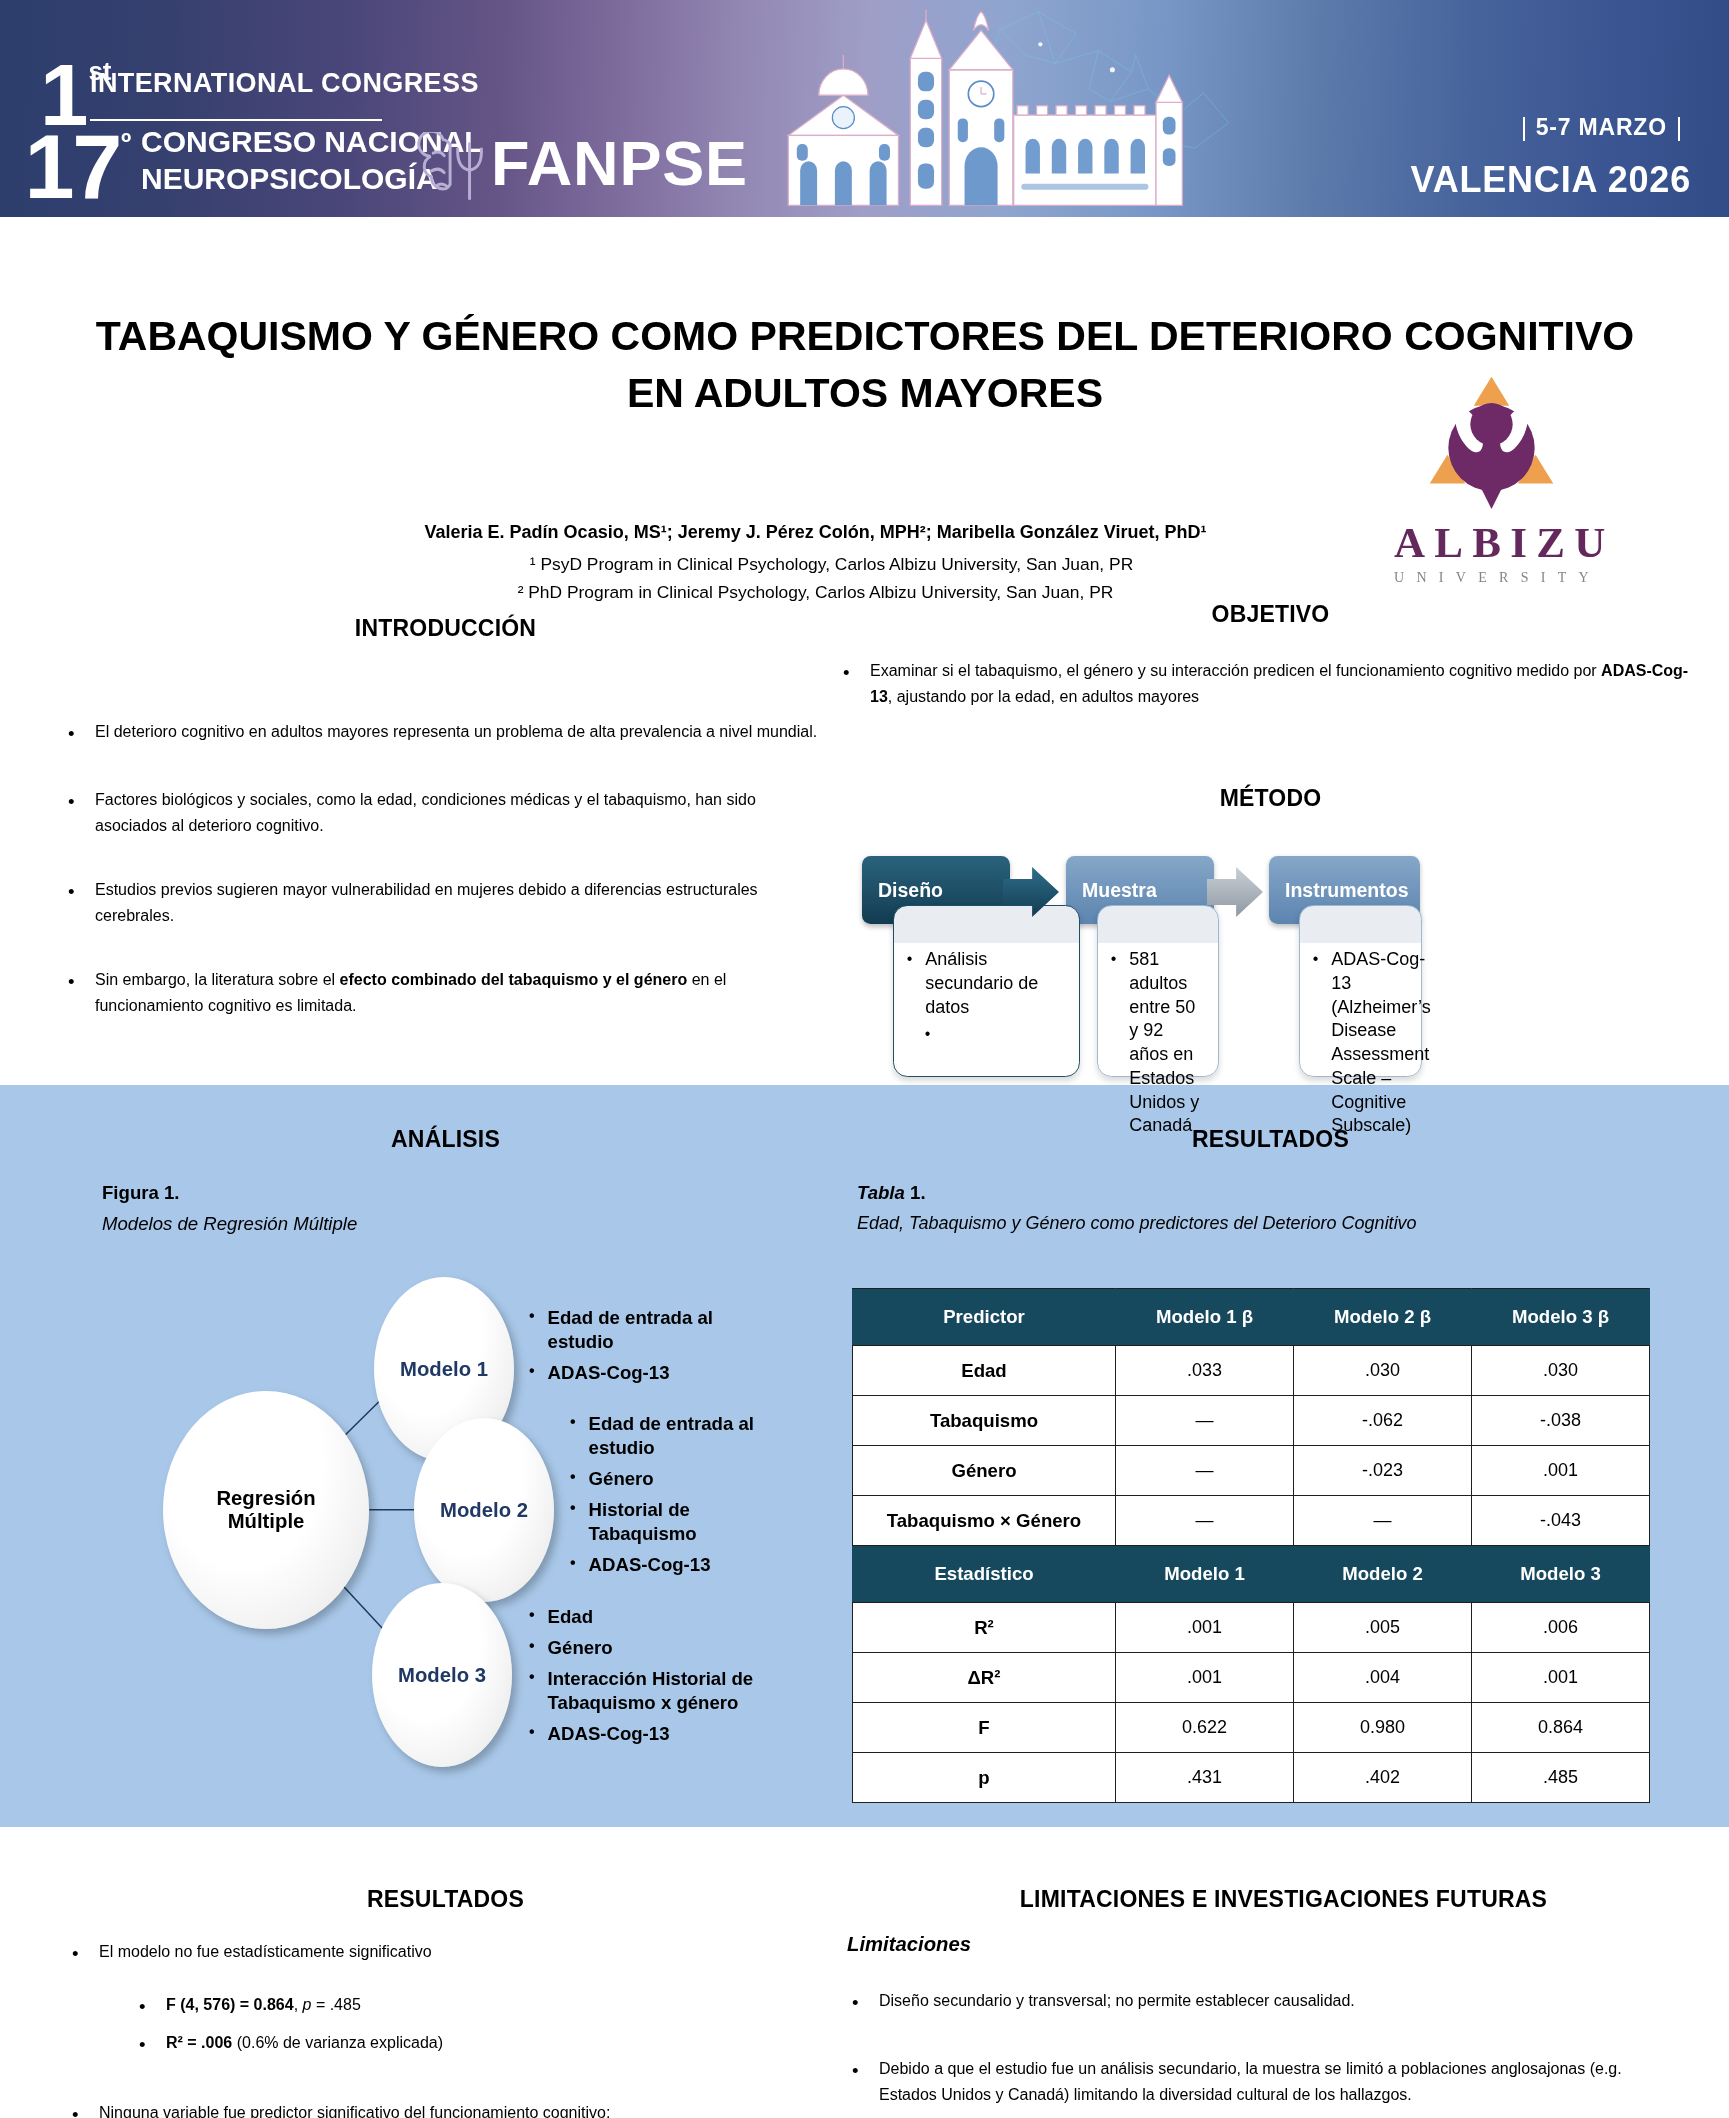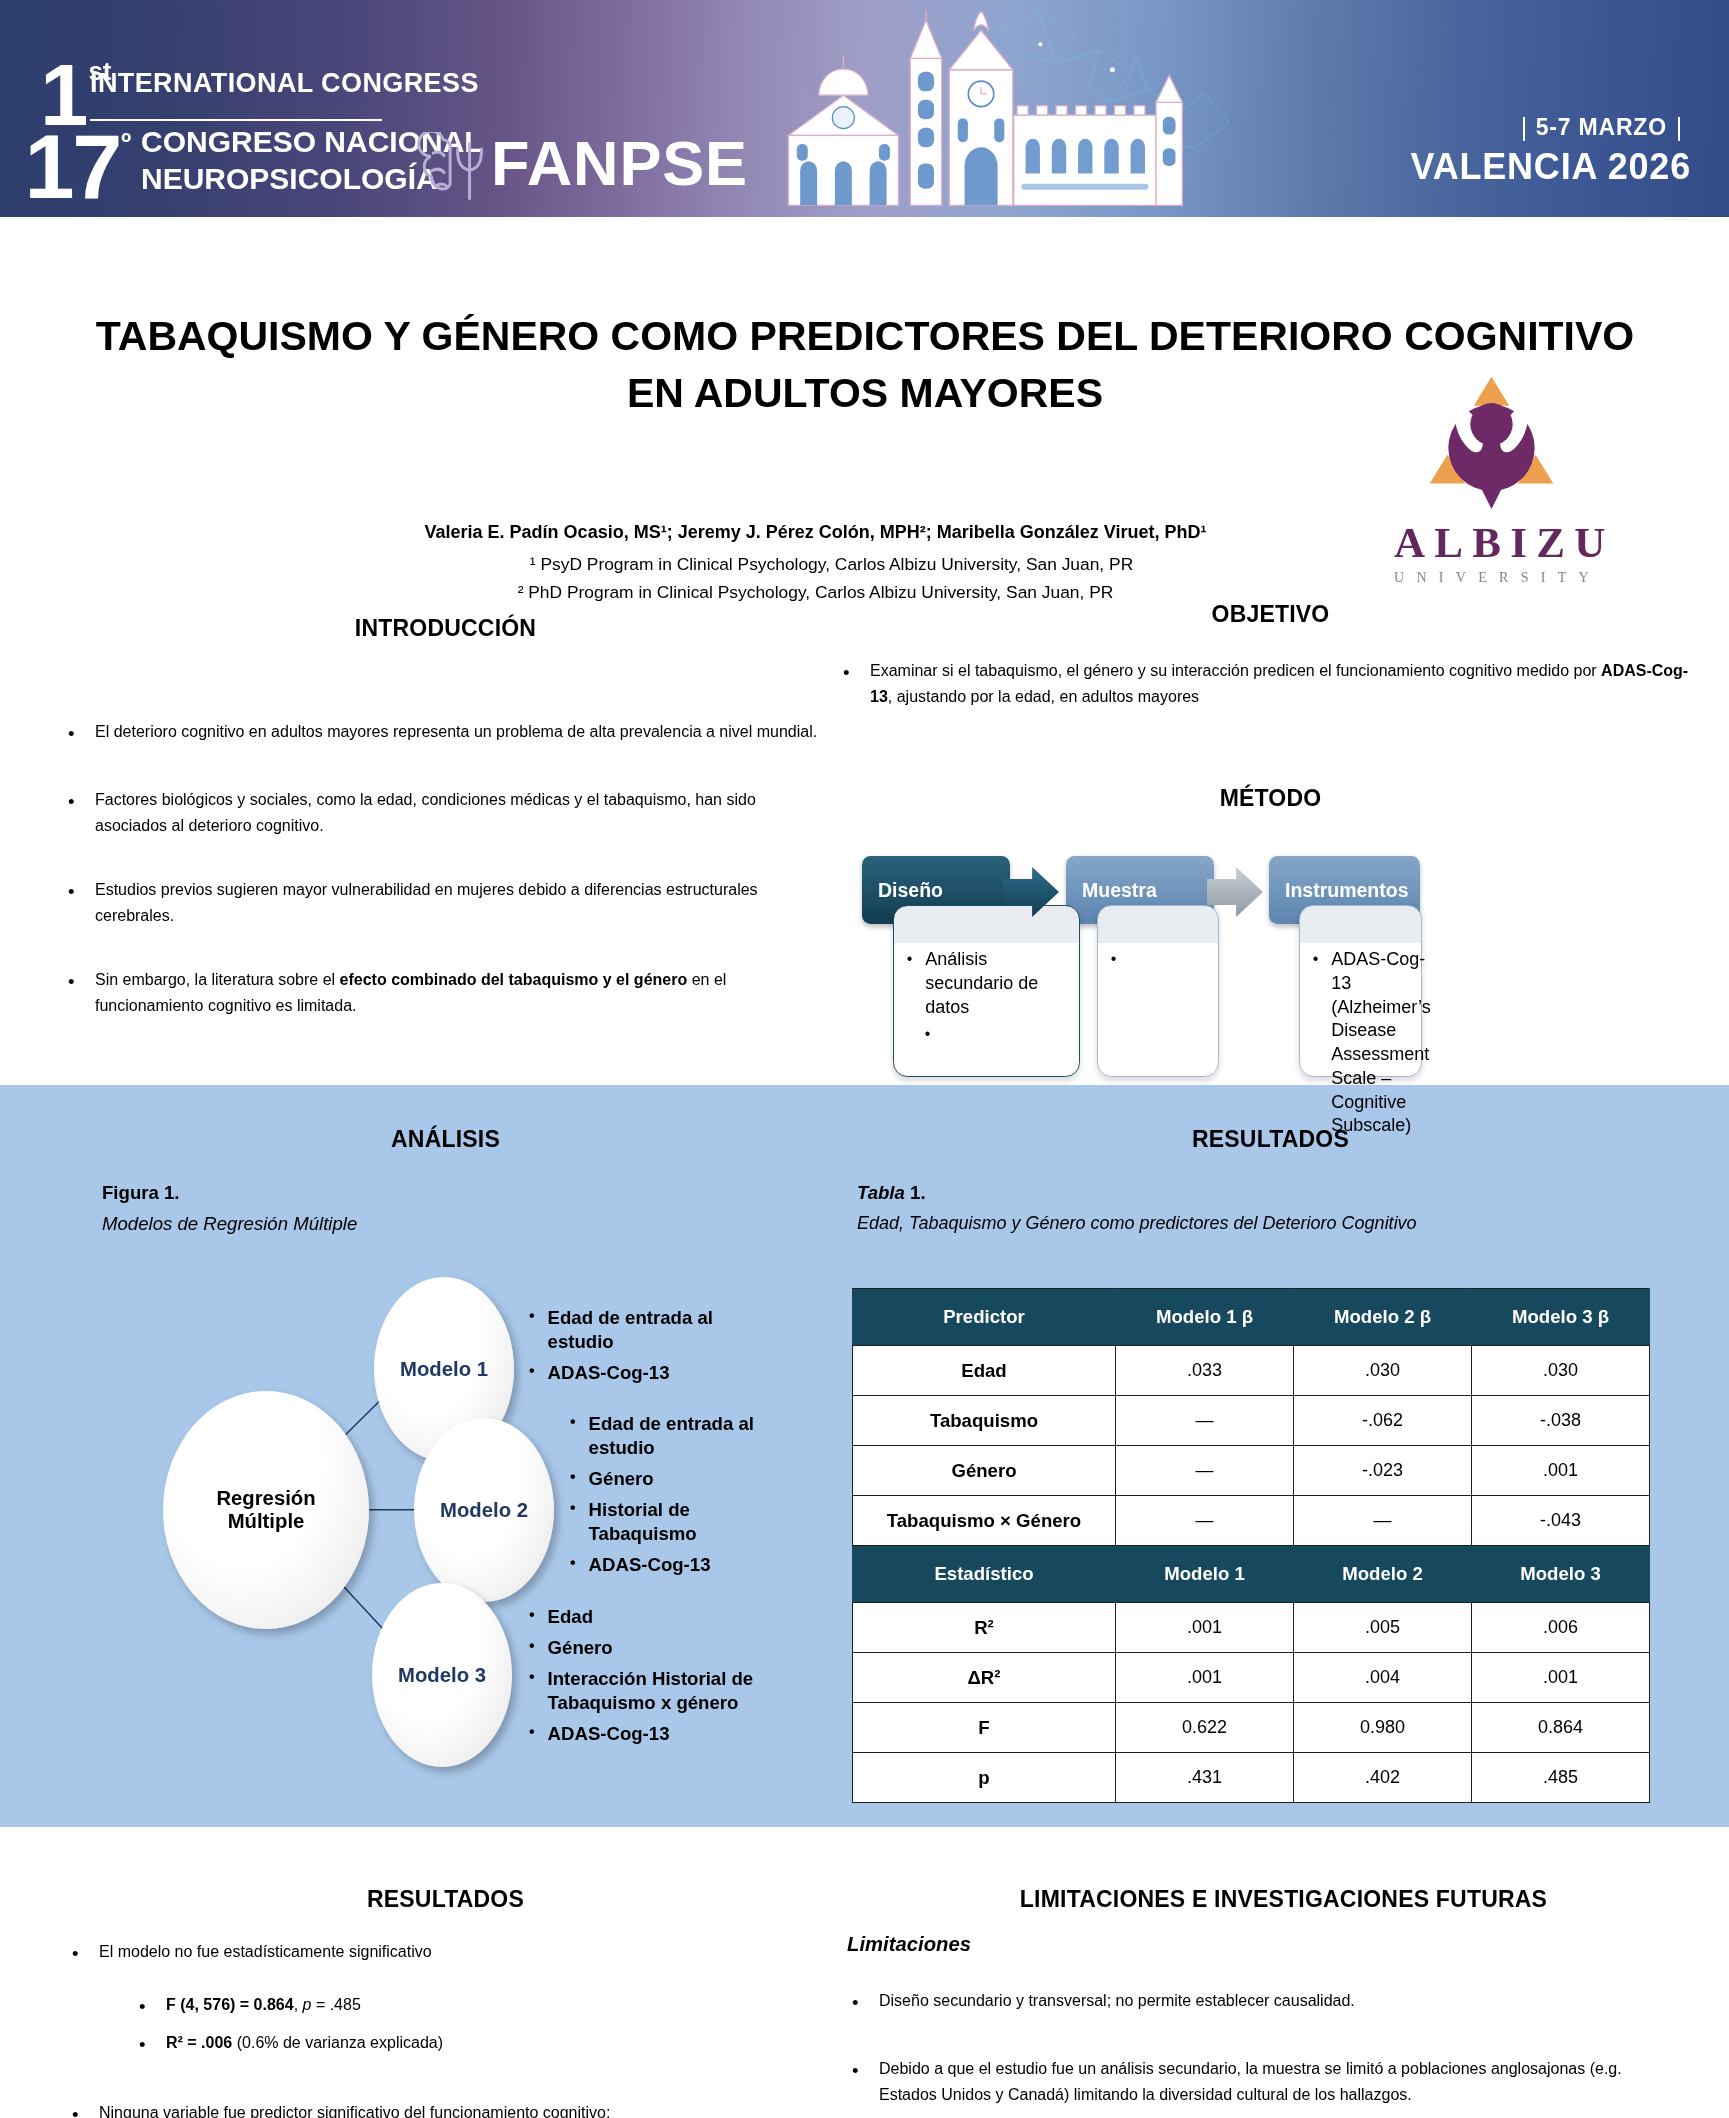--- a/index.html
+++ b/index.html
@@ -17,21 +17,21 @@
   .b1line{left:90px;top:119px;width:292px;height:2.1px;background:#fff;}
   .b17{left:24.6px;top:122px;line-height:1;}
   .b17 .n{font-size:90px;font-weight:800;letter-spacing:-2.5px;}
   .b17o{left:121px;top:127px;font-size:28px;font-weight:800;}
   .b17l1{left:141px;top:125px;font-size:30px;font-weight:800;letter-spacing:0px;}
   .b17l2{left:141px;top:162px;font-size:30px;font-weight:800;}
   .fanpse{left:491px;top:132px;font-size:63px;font-weight:800;letter-spacing:0.8px;line-height:1;}
   .bright{right:39px;top:114px;text-align:right;}
   .bdates{font-size:23px;font-weight:600;letter-spacing:0.8px;}
   .bdates::before,.bdates::after{content:"";display:inline-block;width:2.1px;height:24px;background:#fff;margin:0 11px;vertical-align:middle;}
-  .bcity{font-size:36px;font-weight:800;letter-spacing:0.8px;margin-top:5px;}
+  .bcity{font-size:36px;font-weight:800;letter-spacing:0.8px;margin-top:18px;}
   
   .ptitle{left:0;top:308px;width:1730px;text-align:center;font-size:41px;font-weight:bold;line-height:1.38;}
   .authors{left:0;top:522px;width:1631px;text-align:center;font-size:18px;font-weight:bold;}
   .affil{left:0;width:1631px;text-align:center;font-size:17.4px;}
   
   .albizu{left:1394px;top:375px;width:195px;text-align:center;}
   .albizu .nm{font-family:"Liberation Serif",serif;font-size:43px;font-weight:600;color:#64285c;letter-spacing:9.3px;margin-top:3.4px;}
   .albizu .un{font-family:"Liberation Serif",serif;font-size:14px;color:#8d7f89;letter-spacing:12.3px;margin-top:2.5px;}
   
   .sec-h{font-size:23px;font-weight:bold;text-align:center;letter-spacing:0.2px;}
@@ -271,20 +271,21 @@
       <span class="dot">•</span>
       <span class="tx">Análisis secundario de datos</span>
     </div>
   <div class="bi2">
       <span class="dot">•</span>
     </div>
 </div>
 <div class="abs cbox cb2" style="left:1097px;top:905px;width:96px;height:119px;">
   <div class="bi">
       <span class="dot">•</span>
+      <span class="tx">581 adultos entre 50 y 92 años en Estados Unidos y Canadá</span>
     </div>
 </div>
 <div class="abs cbox cb2" style="left:1299px;top:905px;width:97px;height:119px;">
   <div class="bi">
       <span class="dot">•</span>
       <span class="tx">ADAS-Cog-13 (Alzheimer’s Disease Assessment Scale – Cognitive Subscale)</span>
     </div>
 </div>
 
 <div class="abs band">

